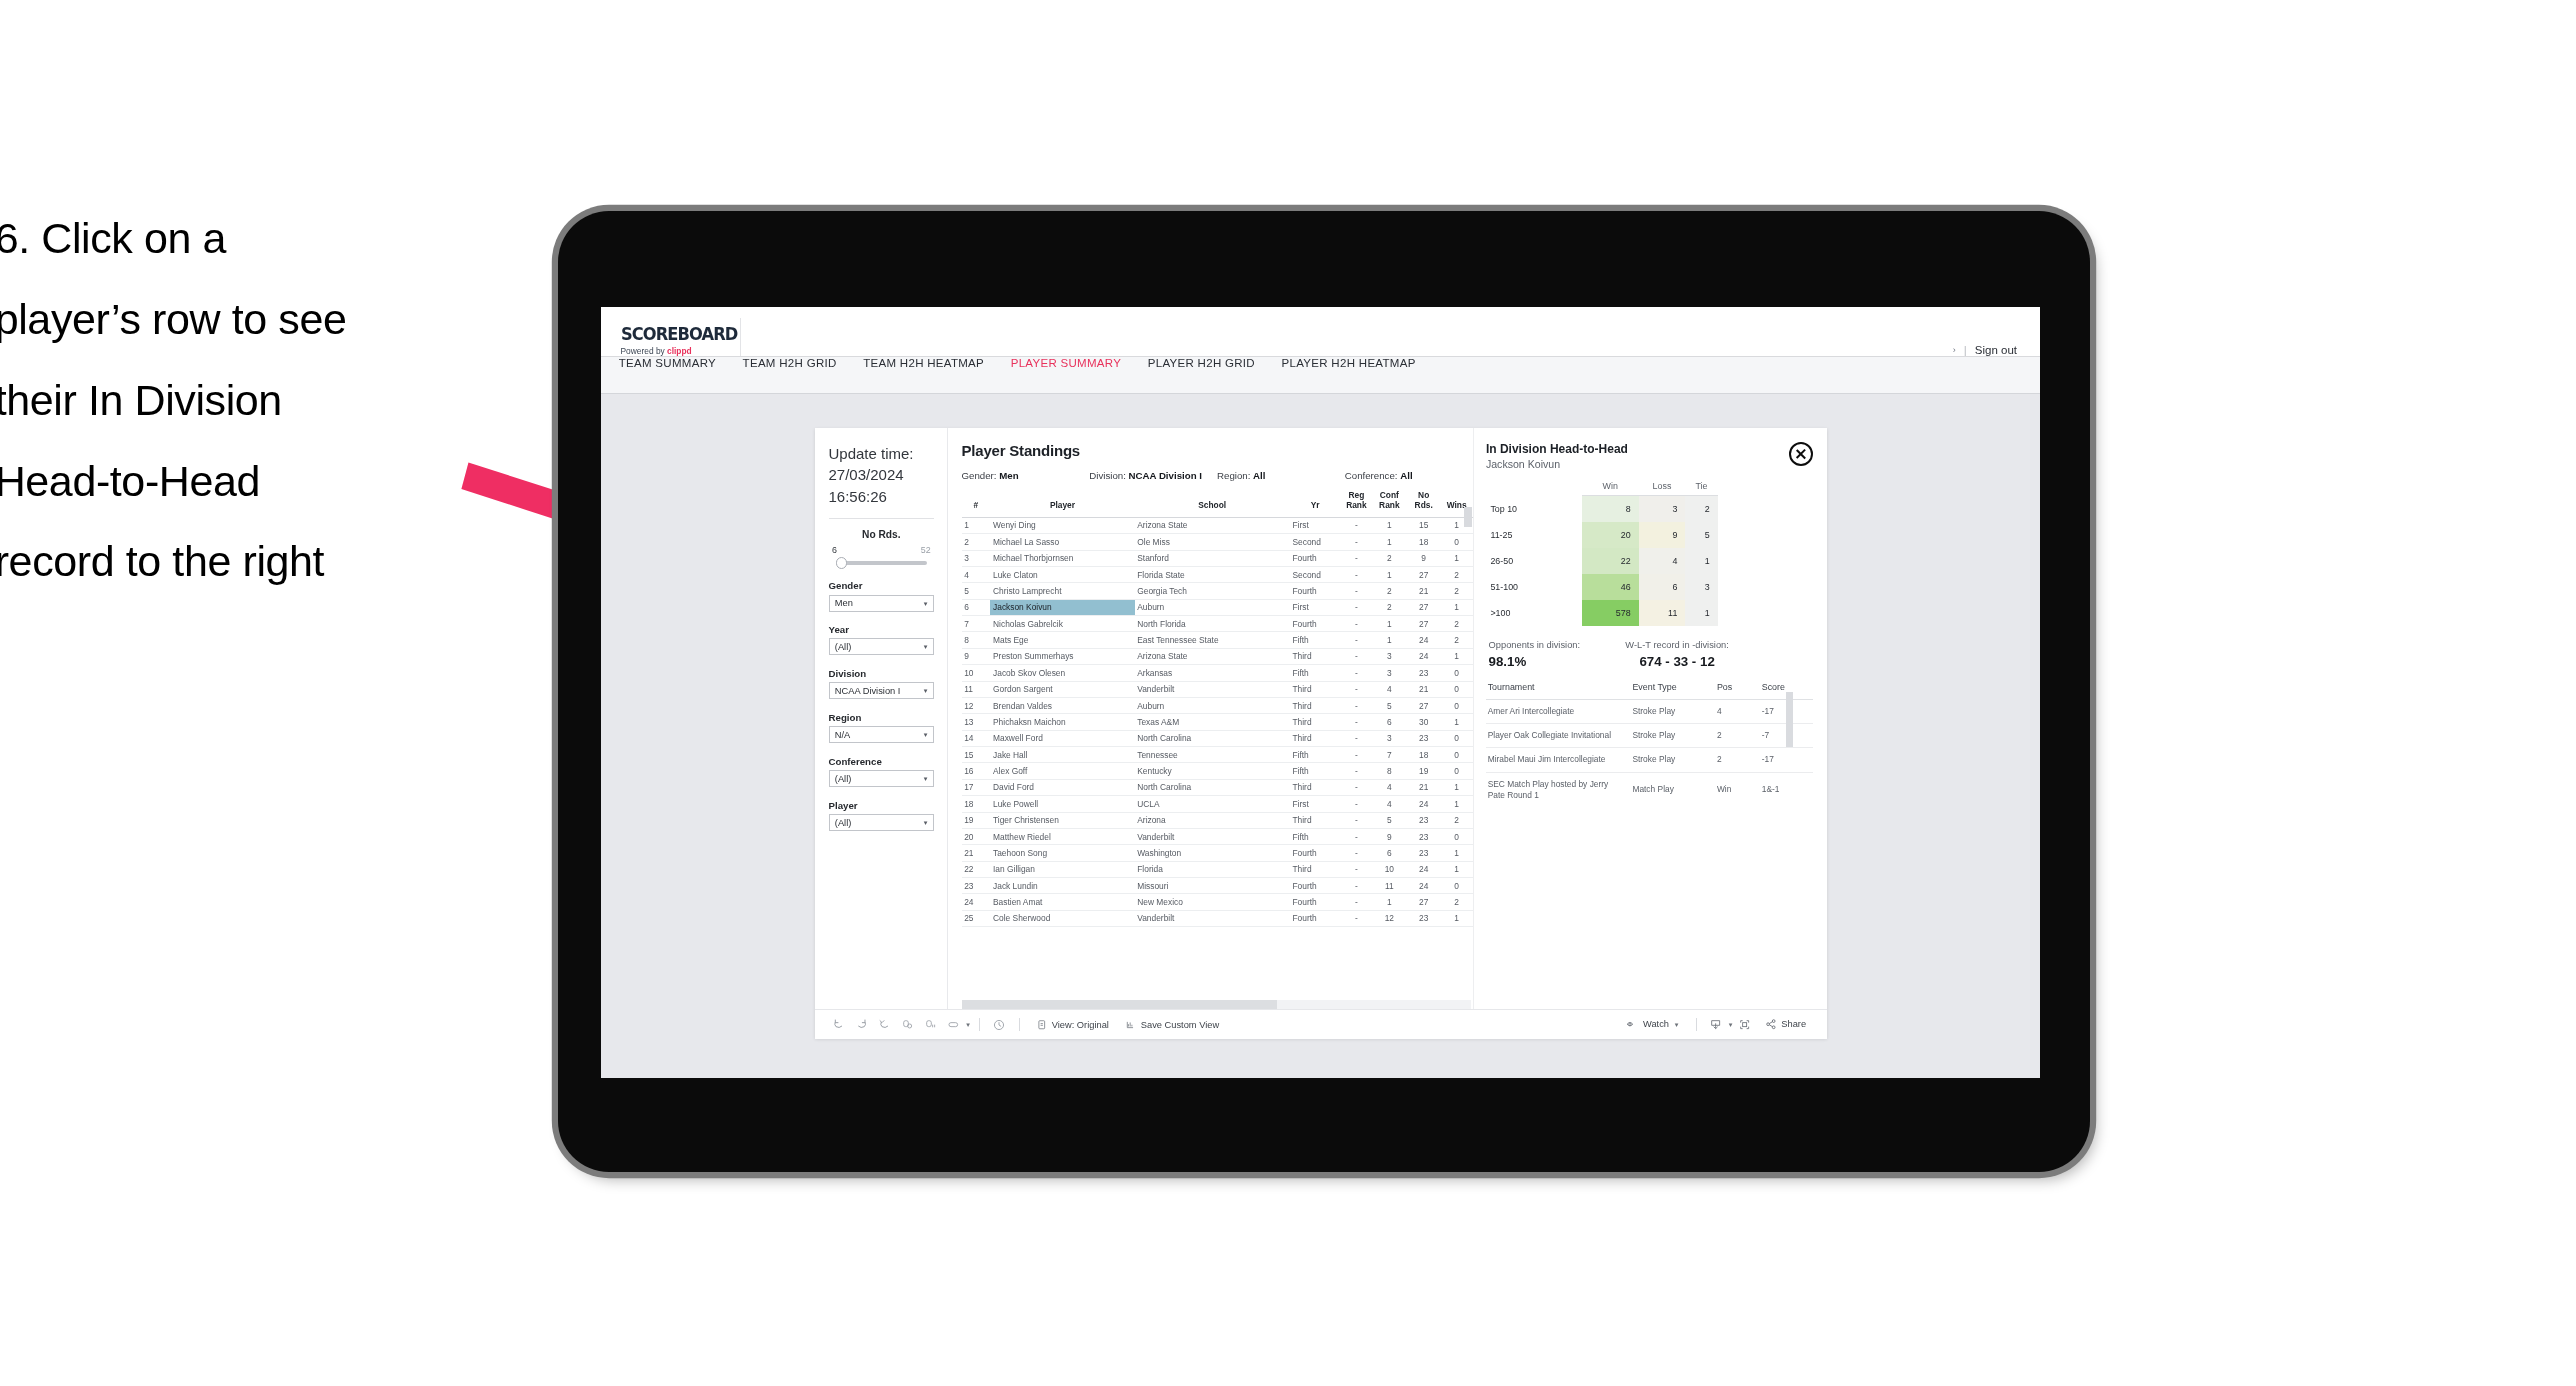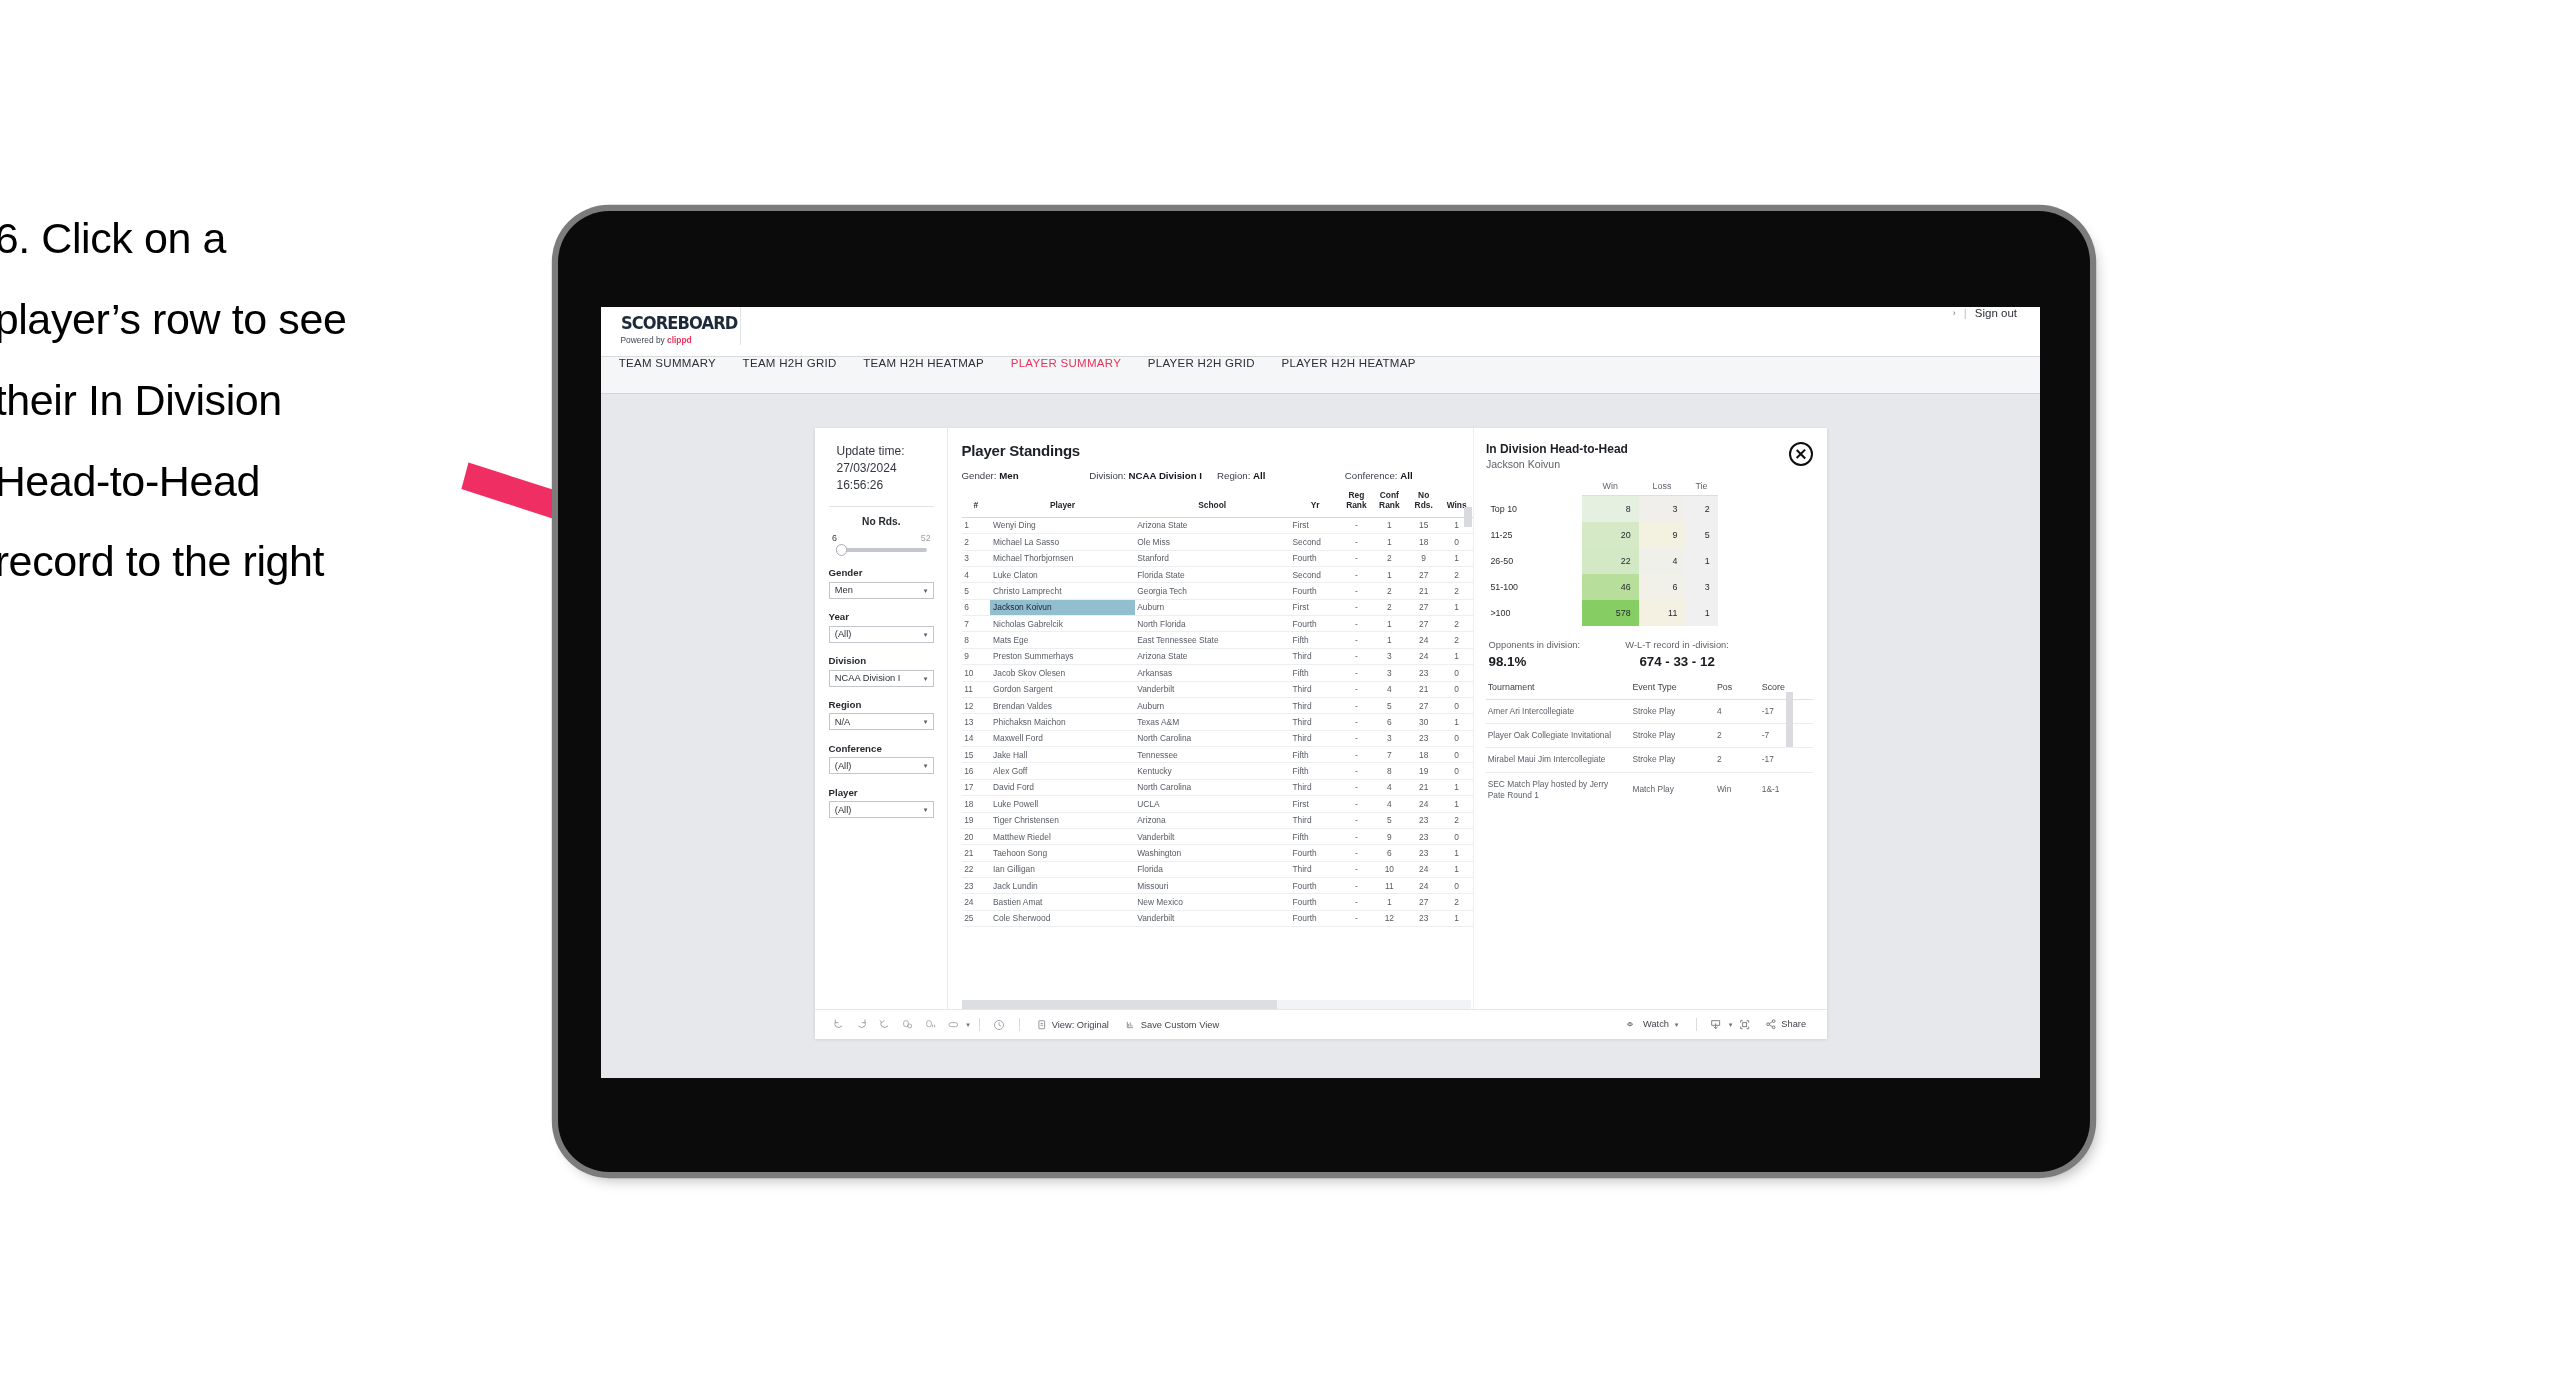--- a/index.html
+++ b/index.html
@@ -38,21 +38,21 @@
     position: absolute;
     left: 43px; top: 96px;
     width: 1439px; height: 771px;
     background: #e7e8ec;
     overflow: hidden;
   }
 
   
   .app-header {
     height: 50px; background: #ffffff;
-    display: flex; align-items: flex-start;
+    display: flex; align-items: flex-end;
     border-bottom: 0.9px solid #d9dadd;
   }
   .brand {
     width: 140px; padding: 6.2px 0 0 19.5px;
     border-right: 0.9px solid #e3e4e7;
     display: flex; flex-direction: column; justify-content: center;
   }
   .brand-title {
     font-family: "DejaVu Sans", sans-serif;
     font-weight: bold; font-size: 17.7px; color: #1e2a3a;
@@ -94,21 +94,21 @@
     display: flex; flex-direction: column;
   }
   .viz-body { flex: 1; display: flex; min-height: 0; }
 
   
   .filters {
     width: 133px; padding: 15px 12.4px 0 14px;
     border-right: 0.9px solid #e8e9ec;
     font-size: 9.3px; color: #2e3238;
   }
-  .update-time { line-height: 1.42; color: #33373d; font-size: 12px; margin-left: 8px; }
+  .update-time { line-height: 1.42; color: #33373d; font-size: 15px; }
   .filters hr { border: none; border-top: 0.9px solid #e1e2e5; margin: 11.5px 0 9.7px 0; }
   .slider-block { text-align: center; margin-bottom: 15px; }
   .slider-title { font-weight: bold; font-size: 10.2px; color: #26292e; margin-bottom: 5.3px; }
   .slider-vals { display: flex; justify-content: space-between; font-size: 8.9px; padding: 0 3.5px; }
   .slider-vals .lo { color: #33373d; }
   .slider-vals .hi { color: #9aa0a8; }
   .slider-track {
     position: relative; height: 4.4px; background: #c3c6cb;
     border-radius: 2.7px; margin: 5.3px 7px 0 7px;
   }

